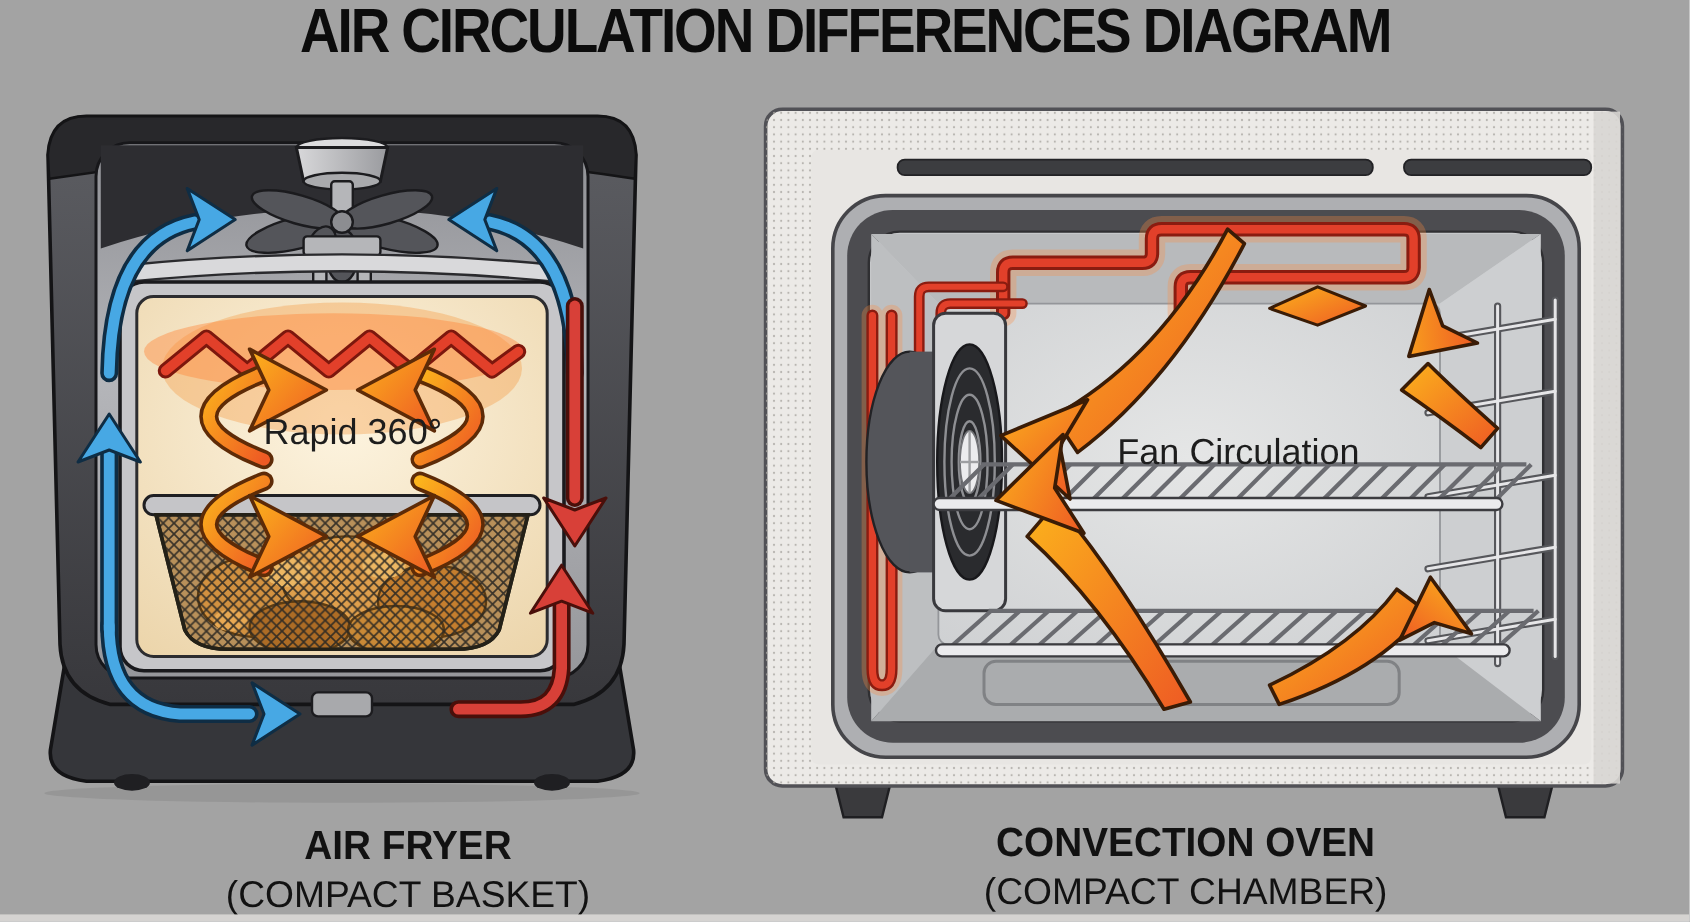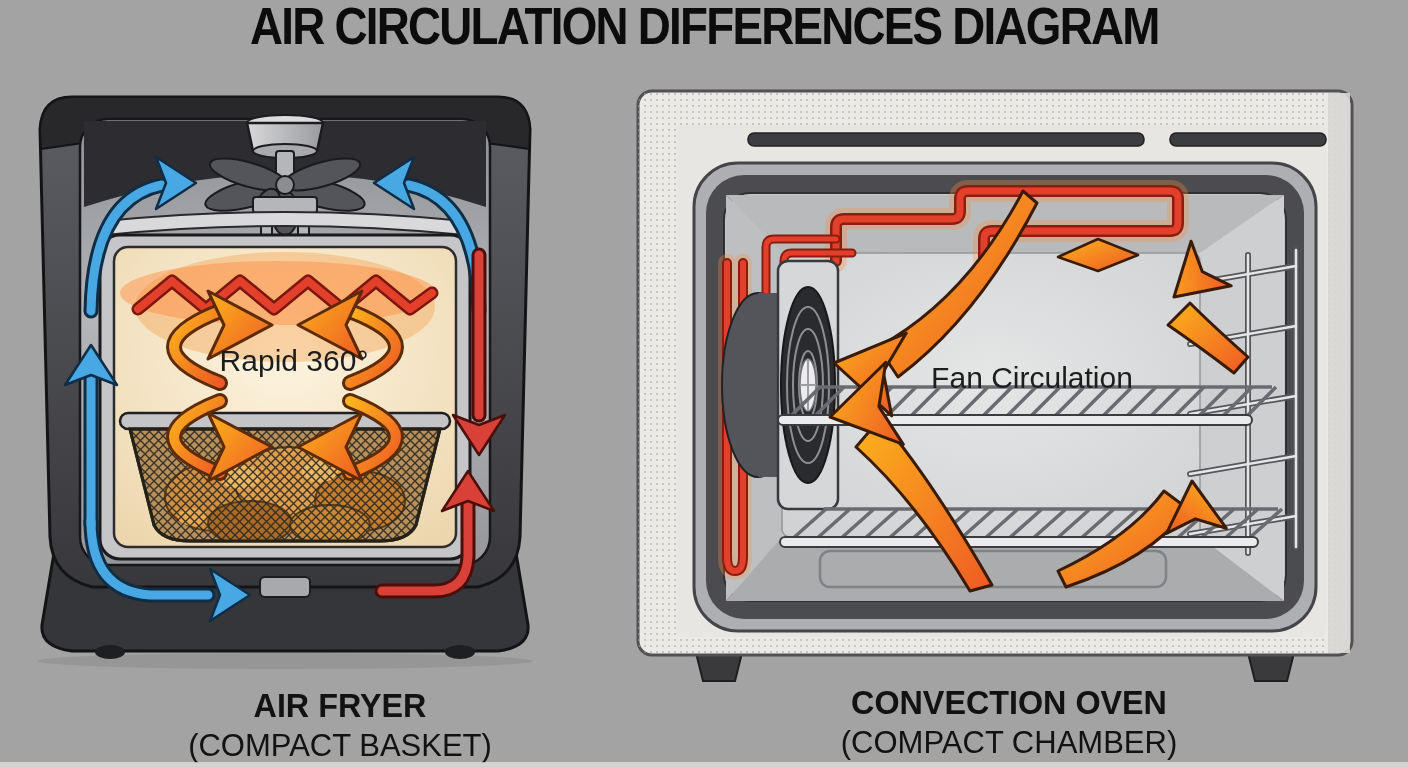--- a/index.html
+++ b/index.html
@@ -10,21 +10,21 @@
   #title-wrap span{display:inline-block;font-weight:bold;font-size:52px;letter-spacing:-2px;
          transform:scaleX(.88);color:#0c0c0c;white-space:nowrap;}
   .ann{position:absolute;transform:translateX(-50%);text-align:center;color:#1d1d1d;
        font-size:30px;font-weight:normal;white-space:nowrap;}
   #af-ann{left:294px;top:342px;line-height:37px;}
   #ov-ann{left:1032px;top:361px;}
   .caption{position:absolute;transform:translateX(-50%);text-align:center;color:#121212;white-space:nowrap;}
   .cap1{font-size:34px;font-weight:bold;transform:scaleX(.95);}
   .cap2{font-size:31px;font-weight:normal;margin-top:3px;}
   #af-cap{left:293px;top:686px;margin-left:47px;}
-  #ov-cap{left:1009px;top:683px;}
+  #ov-cap{left:988px;top:683px;}
   #bottom-strip{position:absolute;left:0;right:0;bottom:0;height:6px;background:#e9e7e4;opacity:.7;}
   svg{display:block;}
 </style>
 </head>
 <body>
 
 <div id="stage">
 
   <div id="title-wrap">
     <span>AIR CIRCULATION DIFFERENCES DIAGRAM</span>

